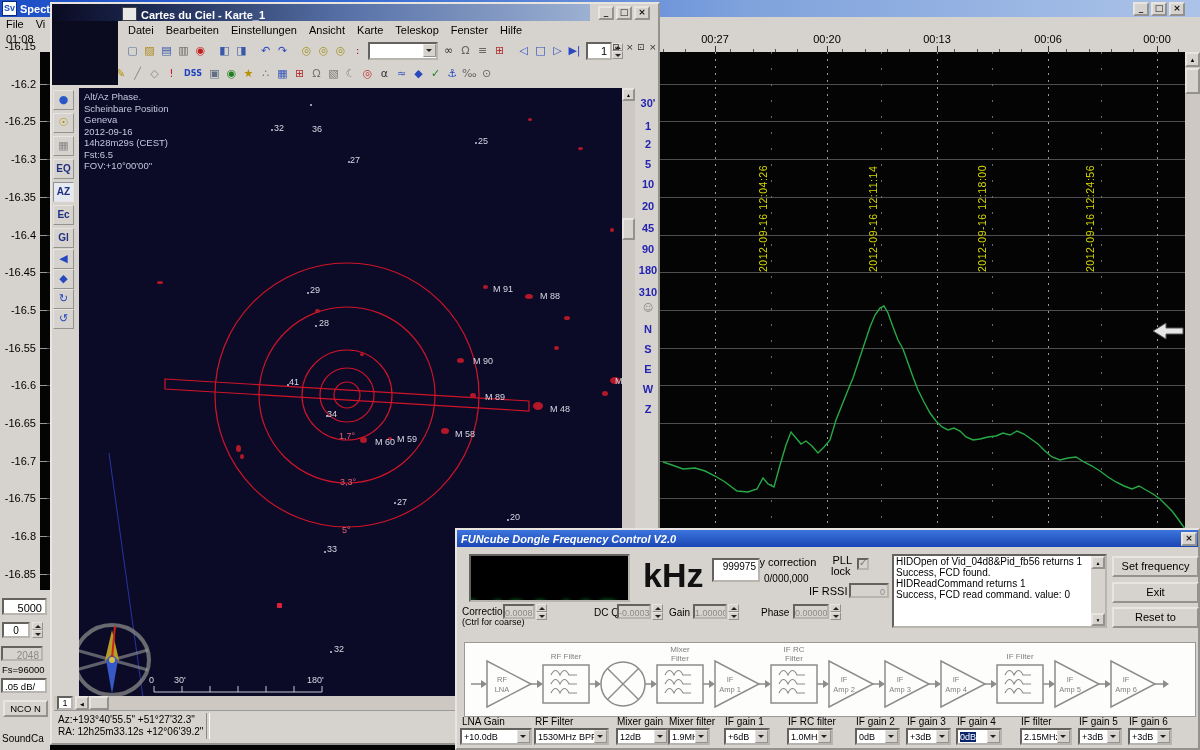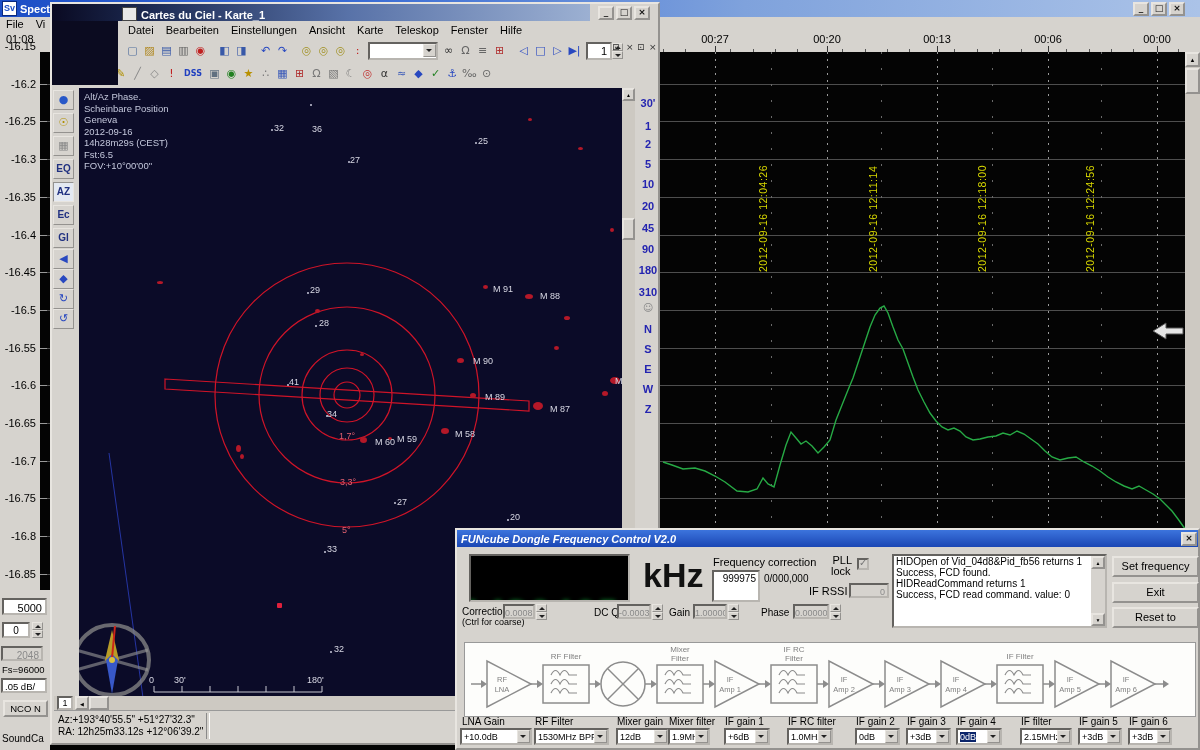--- a/index.html
+++ b/index.html
@@ -379,21 +379,21 @@
         <div class="star-l" style="left: 210px; top: 289px;">41</div>
         <div class="star-l" style="left: 248px; top: 321px;">34</div>
         <div class="star-l" style="left: 318px; top: 409px;">27</div>
         <div class="star-l" style="left: 431px; top: 424px;">20</div>
         <div class="star-l" style="left: 248px; top: 456px;">33</div>
         <div class="star-l" style="left: 255px; top: 556px;">32</div>
         <div class="star-l" style="left: 414px; top: 196px;">M 91</div>
         <div class="star-l" style="left: 461px; top: 203px;">M 88</div>
         <div class="star-l" style="left: 394px; top: 268px;">M 90</div>
         <div class="star-l" style="left: 406px; top: 304px;">M 89</div>
-        <div class="star-l" style="left: 471px; top: 316px;">M 87</div>
+        <div class="star-l" style="left: 471px; top: 316px;">M 48</div>
         <div class="star-l" style="left: 376px; top: 341px;">M 58</div>
         <div class="star-l" style="left: 296px; top: 349px;">M 60</div>
         <div class="star-l" style="left: 318px; top: 346px;">M 59</div>
         <div class="star-l" style="left: 536px; top: 288px;">M</div>
         <div class="circ-l" style="left: 260px; top: 343px;">1,7°</div>
         <div class="circ-l" style="left: 261px; top: 389px;">3,3°</div>
         <div class="circ-l" style="left: 263px; top: 437px;">5°</div>
       </div>
     <div class="abs" id="cdc-vscroll" style="left:570px;top:84px;width:13px;height:608px;background:#cdc9c2;">
         <div class="btn" style="position: absolute; left: 0px; top: 0px; width: 13px; height: 13px; font-size: 5px; line-height: 11px;">▲</div>
@@ -436,21 +436,21 @@
       <span style="margin-left:4px;font-style:italic;">FUNcube Dongle Frequency Control V2.0</span>
     </div>
     <div class="wbtn abs" style="left:722px;top:2px;">×</div>
 
     <div class="abs sunk" style="left:12px;top:24px;width:161px;height:48px;background:#000;">
       <div style="position:absolute;right:8px;top:1px;font-family:'DejaVu Sans Mono',monospace;font-size:36px;font-weight:bold;color:#25e04d;letter-spacing:1px;text-shadow:0 0 4px #0c7a28;margin-top:36px;">1420405</div>
     </div>
     <div class="abs" style="left:186px;top:26px;font-size:34px;font-weight:bold;color:#111;">kHz</div>
 
     <div class="flab" style="left:256px;top:26px;">Frequency correction</div>
-    <div class="abs sunk" style="left:255px;top:40px;width:48px;height:32px;">
+    <div class="abs sunk" style="left:255px;top:28px;width:48px;height:24px;">
       <div style="text-align:right;font-size:10px;padding:1px 2px;">999975</div>
     </div>
     <div class="flab" style="left:307px;top:43px;font-size:10px;">0/000,000</div>
 
     <div class="flab" style="left:371px;top:24px;width:24px;text-align:right;">PLL</div>
     <div class="flab" style="left:374px;top:35px;">lock</div>
     <div class="abs sunk" style="left:400px;top:28px;width:12px;height:12px;background:#d6d3ce;">
       <span style="position:absolute;left:0px;top:-3px;font-size:10px;color:#777;">✓</span>
     </div>
     <div class="flab" style="left:352px;top:55px;">IF RSSI</div>

